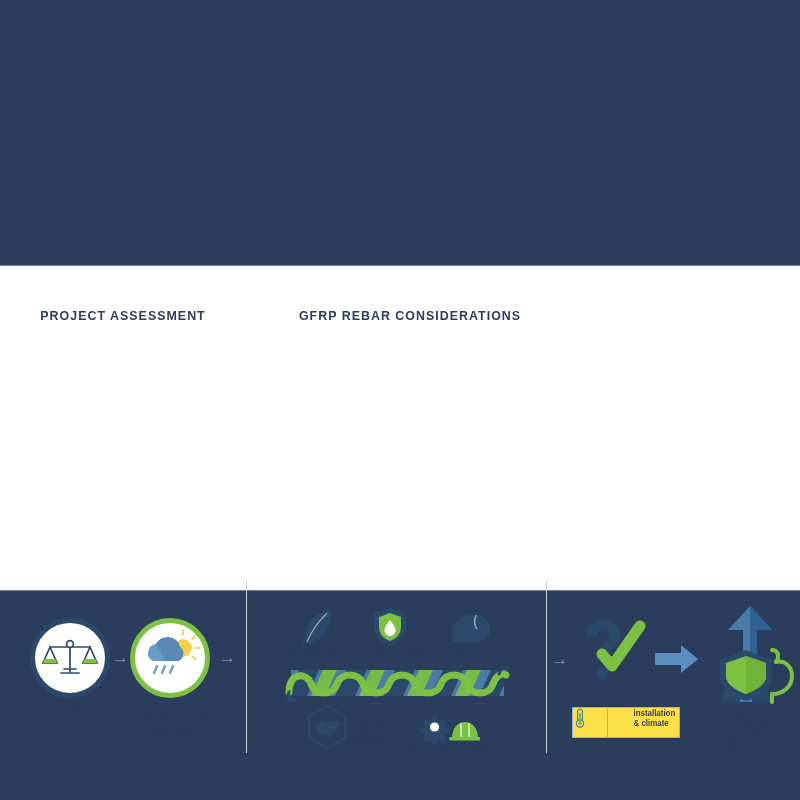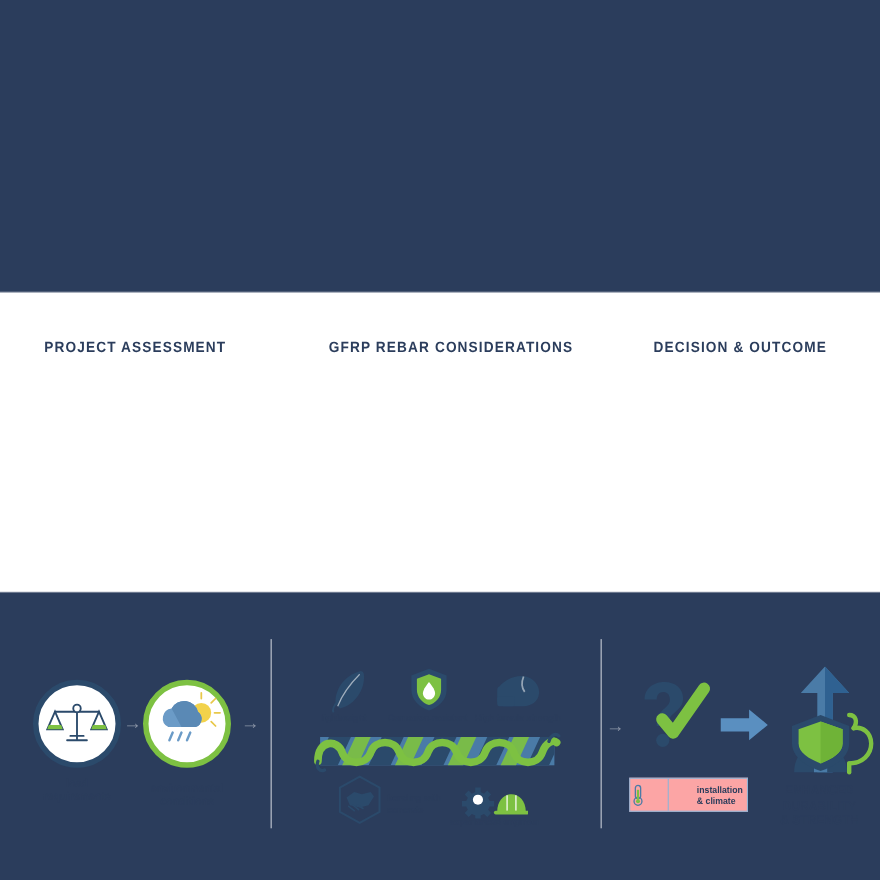--- a/index.html
+++ b/index.html
@@ -5,21 +5,21 @@
   html,body{margin:0;padding:0;}
   body{
     width:800px;height:800px;
     background:#2b3d5c;
     font-family:"Liberation Sans", sans-serif;
     overflow:hidden;
     position:relative;
   }
   
   #band{
-    position:absolute;left:0;top:266px;width:800px;height:272px;
+    position:absolute;left:0;top:266px;width:800px;height:324px;
     background:#ffffff;
     box-shadow:0 -1px 0 rgba(255,255,255,.35), 0 1px 0 rgba(255,255,255,.35);
   }
   .divider{
     position:absolute;top:315px;width:1px;height:172px;
     background:#c9ced8;
   }
   #div1{left:246px;}
   #div2{left:546px;}
 
@@ -82,22 +82,22 @@
   
   #qcheck{position:absolute;left:578px;top:352px;}
   #bigarrow{position:absolute;left:655px;top:378px;}
   #outcome{position:absolute;left:700px;top:340px;}
   #outlabel{
     position:absolute;left:690px;top:447px;width:110px;text-align:center;
     font-size:11.5px;font-weight:bold;color:#2b3d5c;line-height:13.5px;
     letter-spacing:.3px;transform:scaleX(.92);
   }
   .chip{
-    position:absolute;box-sizing:border-box;display:flex;align-items:center;
-    background:#fca5a5;
+    position:absolute;box-sizing:border-box;display:flex;align-items:flex-start;
+    background:#fde047;
     gap:20px;
   }
   #chip1{left:572px;top:441px;width:108px;height:31px;border:1px solid #8fb4d6;}
   #chip2{left:572px;top:474px;width:108px;height:31px;border:1px solid #8cc63f;}
   .chipicon{width:26px;display:flex;justify-content:center;align-items:center;}
   .chipsep{width:1px;height:100%;}
   #chip1 .chipsep{background:#8fb4d6;}
   #chip2 .chipsep{background:#8cc63f;}
   .chiptext{
     flex:1;padding-left:6px;font-size:8.6px;font-weight:bold;
@@ -244,23 +244,20 @@
     <svg width="60" height="34" viewBox="0 0 60 34">
       <path d="M17 10 l0-4 -5 0 0 4 -3 1.5 -3-2.8 -3.5 3.5 2.8 3 -1.5 3 -4 0 0 5 4 0 1.5 3 -2.8 3 3.5 3.5 3-2.8 3 1.5 0 4 5 0 0-4 3-1.5 3 2.8 3.5-3.5 -2.8-3 1.5-3 4 0 0-5 -4 0 -1.5-3 2.8-3 -3.5-3.5 -3 2.8 -3-1.5 Z" fill="#2b4a6b"></path>
       <circle cx="14.5" cy="17" r="4.6" fill="#ffffff"></circle>
       <path d="M32 28 C32 18 38 12 45 12 C52 12 58 18 58 28 Z" fill="#7dc142"></path>
       <path d="M41 13 L41 27 M49 13 L49 27" stroke="#ffffff" stroke-width="1.4" opacity=".8"></path>
       <rect x="29" y="27" width="32" height="3.4" rx="1.7" fill="#7dc142"></rect>
     </svg>
   </div>
   <div id="bl2">experisnced engineer</div>
 
-  <div class="panel" id="p3">
-    <div class="ptitle">DECISION &amp; OUTCOME</div>
-  </div>
 
   <div class="arrowline" id="a3">→</div>
 
   <div id="qcheck">
     <svg width="72" height="62" viewBox="0 0 72 62">
       <path d="M8 18 C8 7 17 2 26 2 C36 2 43 8 43 17 C43 26 35 29 32 33 C30 36 30 39 30 42 L19 42 C19 36 20 32 24 28 C27 25 31 23 31 18 C31 13 28 11 25 11 C21 11 19 14 19 18 Z" fill="#2b4a6b"></path>
       <circle cx="24.5" cy="55" r="6" fill="#2b4a6b"></circle>
       <path d="M24 36 L34 48 L62 8" fill="none" stroke="#7dc142" stroke-width="11" stroke-linecap="round" stroke-linejoin="round"></path>
     </svg>
   </div>

